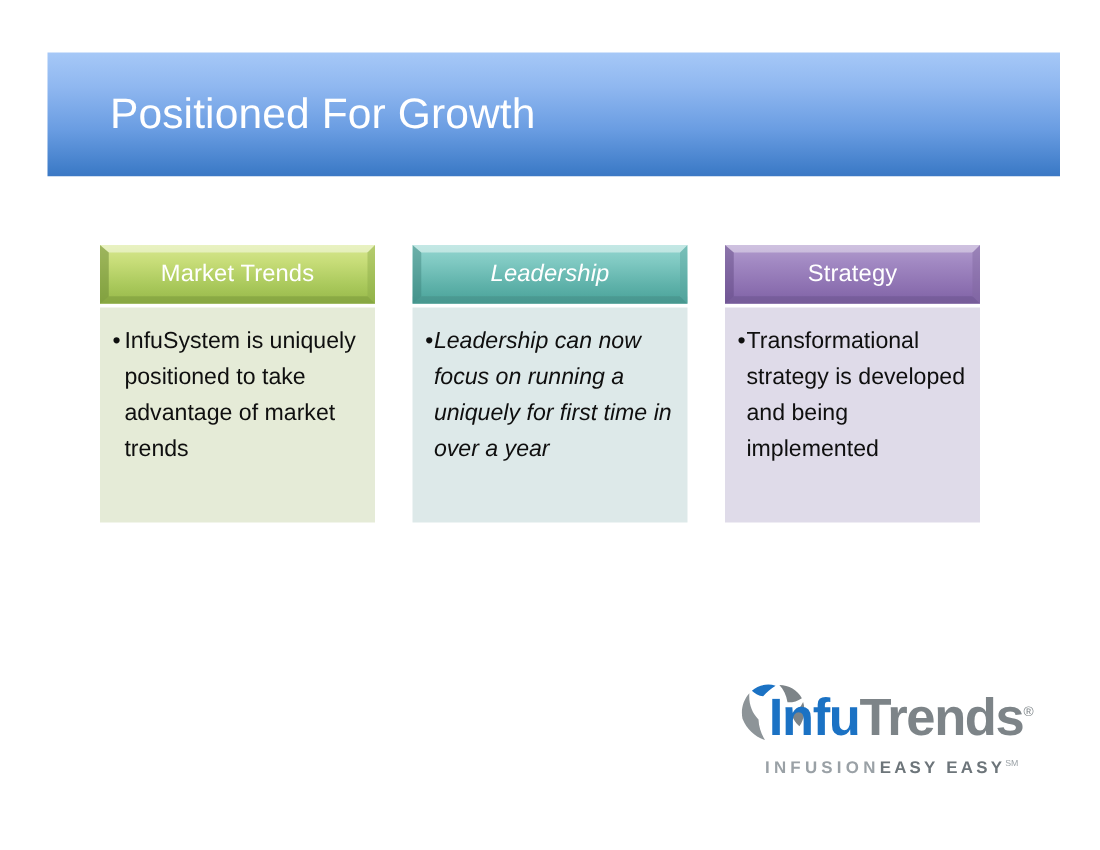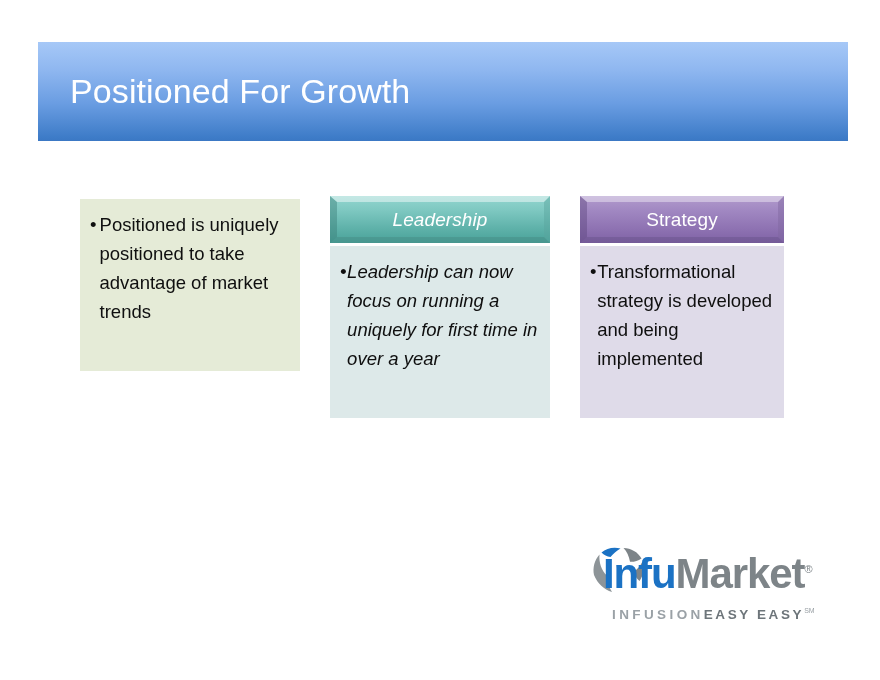--- a/index.html
+++ b/index.html
@@ -29,21 +29,21 @@
     height: 99px;
     background: linear-gradient(to bottom,
                 #a6c8f7 0%,
                 #8fb7f0 28%,
                 #6a9de2 62%,
                 #3e7cc8 96%,
                 #3b78c4 100%);
   }
   .title-text {
     position: absolute;
-    left: 32px;
+    left: 50px;
     top: 50%;
     transform: translateY(-50%);
     color: #ffffff;
     font-size: 34px;
     font-weight: 400;
     letter-spacing: 0.1px;
     white-space: nowrap;
     line-height: 1.1;
   }
 
@@ -166,21 +166,21 @@
   .logo-wordmark {
     position: absolute;
     left: 13px;
     top: 10px;
     font-size: 42px;
     font-weight: 700;
     line-height: 1;
     letter-spacing: -1.1px;
     white-space: nowrap;
   }
-  .lw-infu   { color: #1b72c4; }
+  .lw-infu   { color: #1b72c4; margin-left: 12px; }
   .lw-system { color: #7d8488; }
   .lw-reg {
     font-size: 11px;
     vertical-align: super;
     color: #7d8488;
     font-weight: 400;
     letter-spacing: 0;
   }
   .logo-tagline {
     position: absolute;
@@ -213,25 +213,29 @@
 
 <div class="slide">
 
   <div class="title-banner">
     <div class="title-text">Positioned For Growth</div>
   </div>
 
   <div class="cards">
 
     <div class="card card-1">
+      <div class="card-header hdr-green">
+        <span class="bevel"></span>
+        <span class="label">Market Trends</span>
+      </div>
       <div class="card-body body-green">
         <div class="bullet-row">
           <span class="bullet-dot">•</span>
           <span class="gap-wide"></span>
-          <span class="bullet-text">Positioned is uniquely positioned to take advantage of market trends</span>
+          <span class="bullet-text">InfuSystem is uniquely positioned to take advantage of market trends</span>
         </div>
       </div>
     </div>
 
     <div class="card card-2">
       <div class="card-header hdr-teal">
         <span class="bevel"></span>
         <span class="label">Leadership</span>
       </div>
       <div class="card-body body-teal">
@@ -261,20 +265,20 @@
 
   <div class="logo">
     <svg class="logo-mark" viewBox="0 0 66 50">
       <path d="M30.5 3.5 C24 1.5 16.5 3 11.5 7.5 C14 10 17 11.5 20.5 12 C23.5 8.5 26.8 5.6 30.5 3.5 Z" fill="#1b72c4"></path>
       <path d="M33.5 3 C41 3.2 48 7 51.5 13.5 C48 16 44 17 40 16.8 C39 11 36.8 6.3 33.5 3 Z" fill="#7d8488"></path>
       <path d="M52.5 16.5 C54.5 23 53.5 30.5 49.5 36 C46.5 33.5 44.5 30.3 43.5 26.8 C47.5 24.3 50.5 20.7 52.5 16.5 Z" fill="#7d8488"></path>
       <path d="M9.5 9.5 C4.5 15 2.5 22.5 4 30 C7.5 38.5 14 44.5 22 47 C19 42 17 36.5 16.8 30.5 C11.5 25.5 8.8 17.8 9.5 9.5 Z" fill="#8d9498"></path>
       <path d="M8 10.2 C3.2 16.2 1.6 24.2 3.8 31.6 C6.2 39.4 12 45 19.4 47.4 C15.4 42.2 13.2 35.8 13.2 29.2 C13.2 22.1 14.9 15.6 18.2 10.6 C14.6 9.4 11 9.4 8 10.2 Z" fill="#1b72c4" opacity="0"></path>
     </svg>
     <div class="logo-wordmark">
-      <span class="lw-infu">Infu</span><span class="lw-system">Market</span><span class="lw-reg">®</span>
+      <span class="lw-infu">Infu</span><span class="lw-system">Trends</span><span class="lw-reg">®</span>
     </div>
     <div class="logo-tagline">
       <span class="tg-infusion">INFUSION</span><span class="tg-made">EASY EASY</span><span class="tg-sm">SM</span>
     </div>
   </div>
 
 </div>
 
 </body></html>

